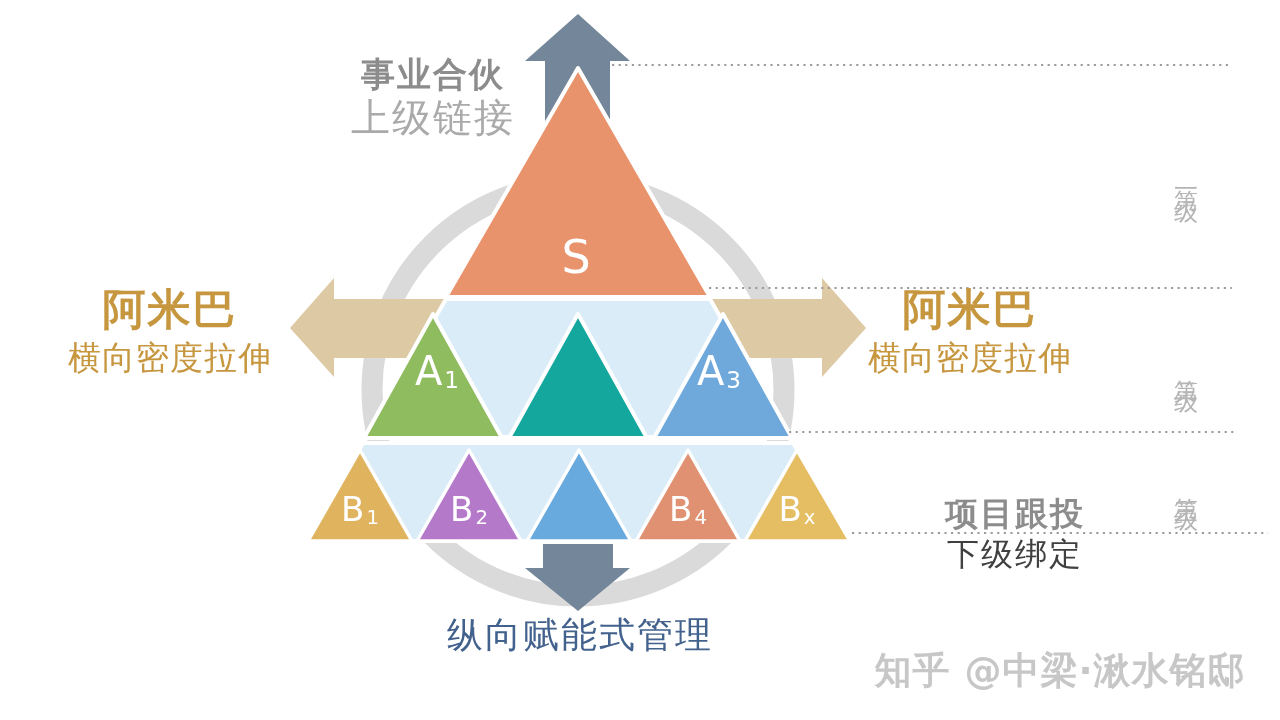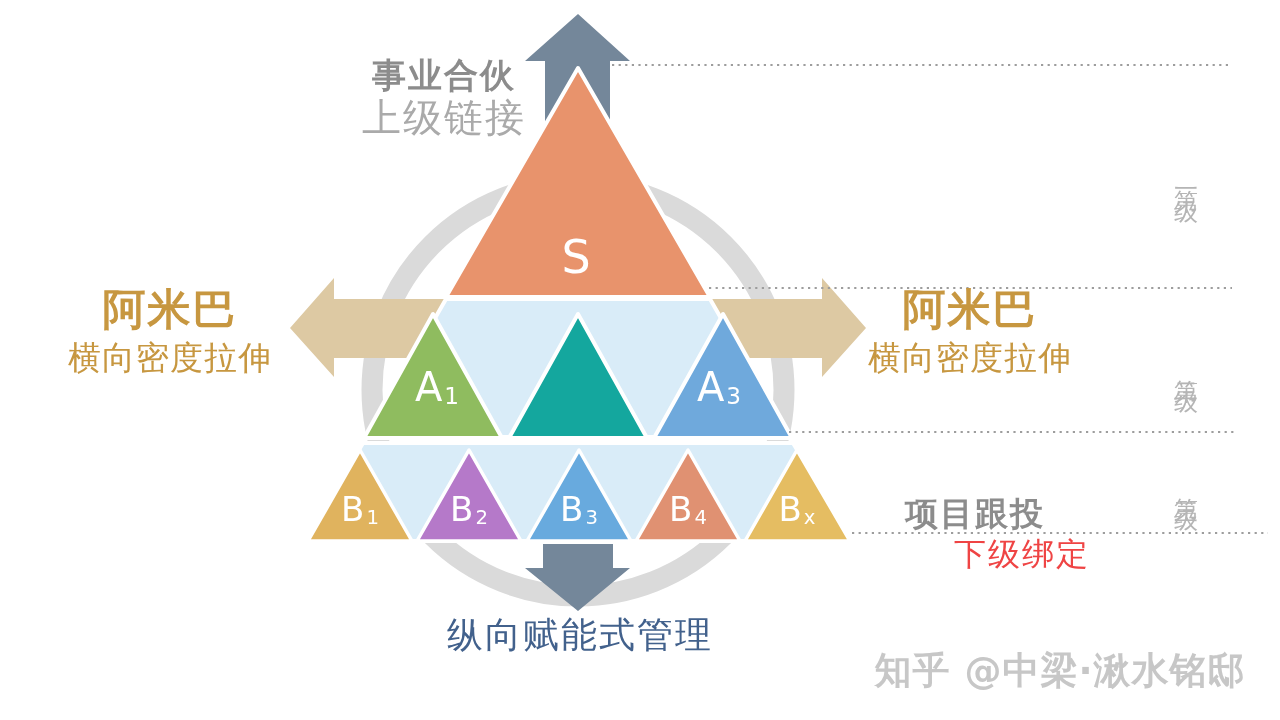--- a/index.html
+++ b/index.html
@@ -7,50 +7,50 @@
     position:relative; width:1280px; height:720px; overflow:hidden;
     background:#ffffff;
     font-family:"DejaVu Sans","Liberation Sans",sans-serif;
   }
   .stage svg { position:absolute; left:0; top:0; }
 
   .lbl { position:absolute; text-align:center; line-height:1.0; }
   .lbl .t1 { display:block; }
   .lbl .t2 { display:block; }
 
-  .top-ann { left:344px; top:52px; width:200px; }
+  .top-ann { left:333px; top:52px; width:200px;font-family:Liberation Serif, serif; }
   .top-ann .t1 { font-size:34px; font-weight:bold; color:#8c8c8c; letter-spacing:2px; line-height:46px;}
   .top-ann .t2 { font-size:39px; color:#aaaaaa; letter-spacing:2px; line-height:40px;}
 
   .left-ann { left:30px; top:288px; width:280px; }
   .right-ann { left:830px; top:288px; width:280px; }
   .left-ann .t1, .right-ann .t1 { font-size:43px; font-weight:bold; color:#c79740; letter-spacing:2px; line-height:42px;}
   .left-ann .t2, .right-ann .t2 { font-size:33px; color:#c79740; letter-spacing:1px; line-height:40px;margin-top:8px;}
 
-  .proj-ann { left:860px; top:494px; width:230px; }
+  .proj-ann { left:900px; top:494px; width:230px; }
   .proj-ann .t1 { font-size:33px; font-weight:bold; color:#8c8c8c; letter-spacing:2px; line-height:40px;}
-  .proj-ann .t2 { font-size:32px; color:#ef4444; letter-spacing:2px; line-height:40px;text-align:right;}
+  .proj-ann .t2 { font-size:32px; color:#404040; letter-spacing:2px; line-height:40px;}
 
   .bottom-ann { left:400px; top:612px; width:360px; }
   .bottom-ann .t1 { font-size:40px; font-weight:600; color:#42618c; line-height:46px;}
   .bottom-ann .t2 { font-size:36px; color:#42618c; letter-spacing:2px; line-height:46px;}
 
   .vlevel {
     position:absolute; left:1158px; width:44px; height:100px;
     writing-mode:vertical-rl; text-orientation:upright;
     font-size:24px; color:#b5b5b5; letter-spacing:5px; text-align:center;
   }
   .vl1 { top:128px; }
   .vl2 { top:318px; }
   .vl3 { top:436px; }
 
   .tri-label { position:absolute; color:#ffffff; text-align:center; width:100px; }
   .tri-label sub { font-size:0.58em; vertical-align:-0.15em; margin-left:2px; }
   .s-label  { font-size:46px; left:526px; top:230px; }
-  .a-label  { font-size:40px; top:364px; }
+  .a-label  { font-size:40px; top:348px; }
   .a1 { left:387px; } .a2 { left:528px; top:366px; } .a3 { left:669px; }
   .b-label  { font-size:34px; top:489px; }
   .b1 { left:310px; } .b2 { left:419px; } .b3 { left:529px; }
   .b4 { left:638px; } .b5 { left:747px; }
 
   .watermark {
     position:absolute; left:840px; top:646px; width:440px; text-align:center;
     font-size:37px; font-weight:bold; color:#c7c7c7; letter-spacing:1px;
   }
 </style>
@@ -129,23 +129,20 @@
   <div class="tri-label a-label a3">
     <span>A</span><sub>3</sub>
   </div>
 
   <div class="tri-label b-label b1">
     <span>B</span><sub>1</sub>
   </div>
   <div class="tri-label b-label b2">
     <span>B</span><sub>2</sub>
   </div>
-  <div class="tri-label b-label b3">
-    <span>B</span><sub>3</sub>
-  </div>
   <div class="tri-label b-label b4">
     <span>B</span><sub>4</sub>
   </div>
   <div class="tri-label b-label b5">
     <span>B</span><sub>x</sub>
   </div>
 
   <div class="watermark">知乎 @中梁·湫水铭邸</div>
 
 </div>

